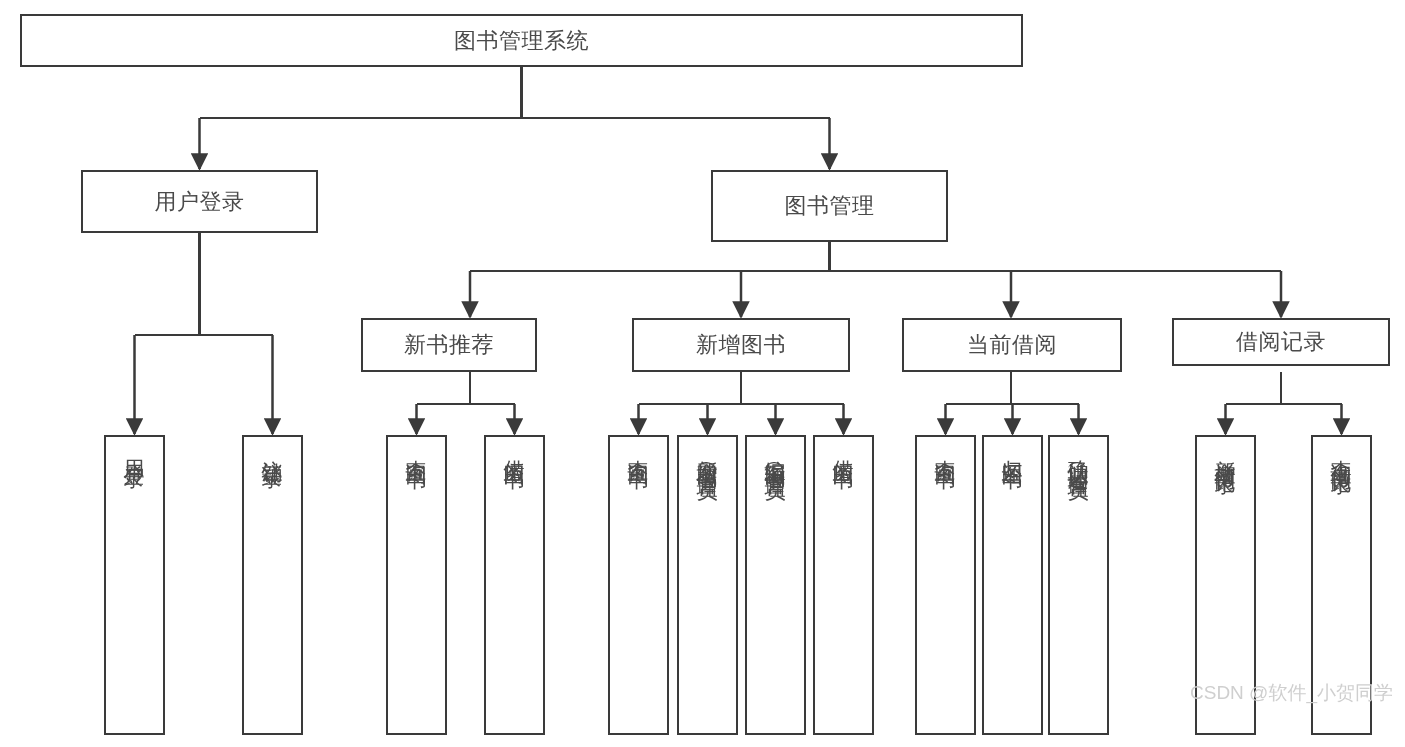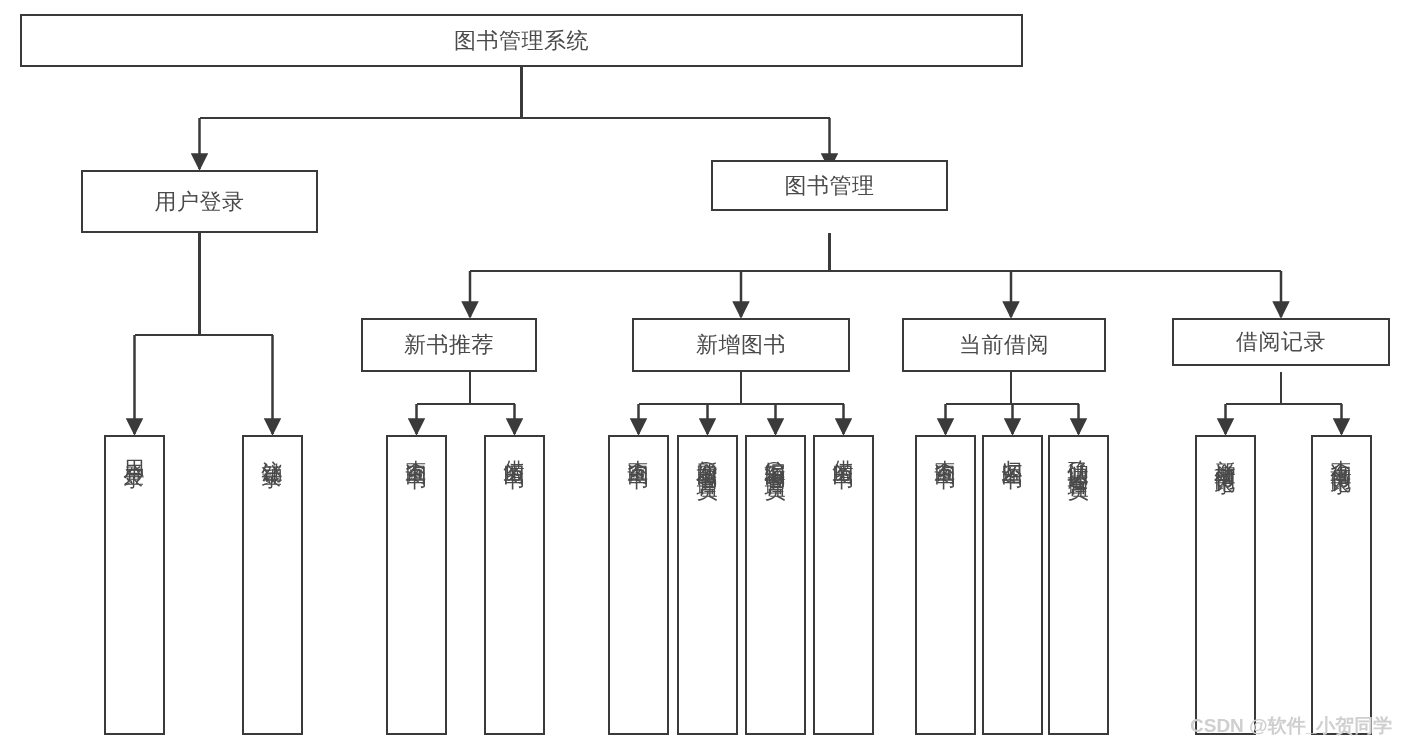--- a/index.html
+++ b/index.html
@@ -113,30 +113,30 @@
       </g>
   </svg>
 
   <div id="node-layer">
       <div class="node horizontal" style="left: 20px; top: 14px; width: 1003px; height: 53px;">
         <span class="label">图书管理系统</span>
       </div>
       <div class="node horizontal" style="left: 81px; top: 170px; width: 237px; height: 63px;">
         <span class="label">用户登录</span>
       </div>
-      <div class="node horizontal" style="left: 711px; top: 160px; width: 237px; height: 51px;">
+      <div class="node horizontal" style="left: 711px; top: 170px; width: 237px; height: 72px;">
         <span class="label">图书管理</span>
       </div>
       <div class="node horizontal" style="left: 361px; top: 318px; width: 176px; height: 54px;">
         <span class="label">新书推荐</span>
       </div>
       <div class="node horizontal" style="left: 632px; top: 318px; width: 218px; height: 54px;">
         <span class="label">新增图书</span>
       </div>
-      <div class="node horizontal" style="left: 902px; top: 318px; width: 204px; height: 54px;">
+      <div class="node horizontal" style="left: 902px; top: 318px; width: 220px; height: 54px;">
         <span class="label">当前借阅</span>
       </div>
       <div class="node horizontal" style="left: 1172px; top: 318px; width: 218px; height: 48px;">
         <span class="label">借阅记录</span>
       </div>
       <div class="node vertical" style="left: 104px; top: 435px; width: 61px; height: 300px;">
         <span class="label">用户登录</span>
       </div>
       <div class="node vertical" style="left: 242px; top: 435px; width: 61px; height: 300px;">
         <span class="label">注销登录</span>
@@ -169,14 +169,14 @@
         <span class="label">确认归还（管理员）</span>
       </div>
       <div class="node vertical" style="left: 1195px; top: 435px; width: 61px; height: 300px;">
         <span class="label">新增借阅记录</span>
       </div>
       <div class="node vertical" style="left: 1311px; top: 435px; width: 61px; height: 300px;">
         <span class="label">查询借阅记录</span>
       </div>
     </div>
 
-  <div id="watermark" style="left: 1190px; top: 713px; font-weight: bold;">CSDN @软件_小贺同学</div>
+  <div id="watermark" style="left: 1190px; top: 680px;">CSDN @软件_小贺同学</div>
 </div>
 
 </body></html>

